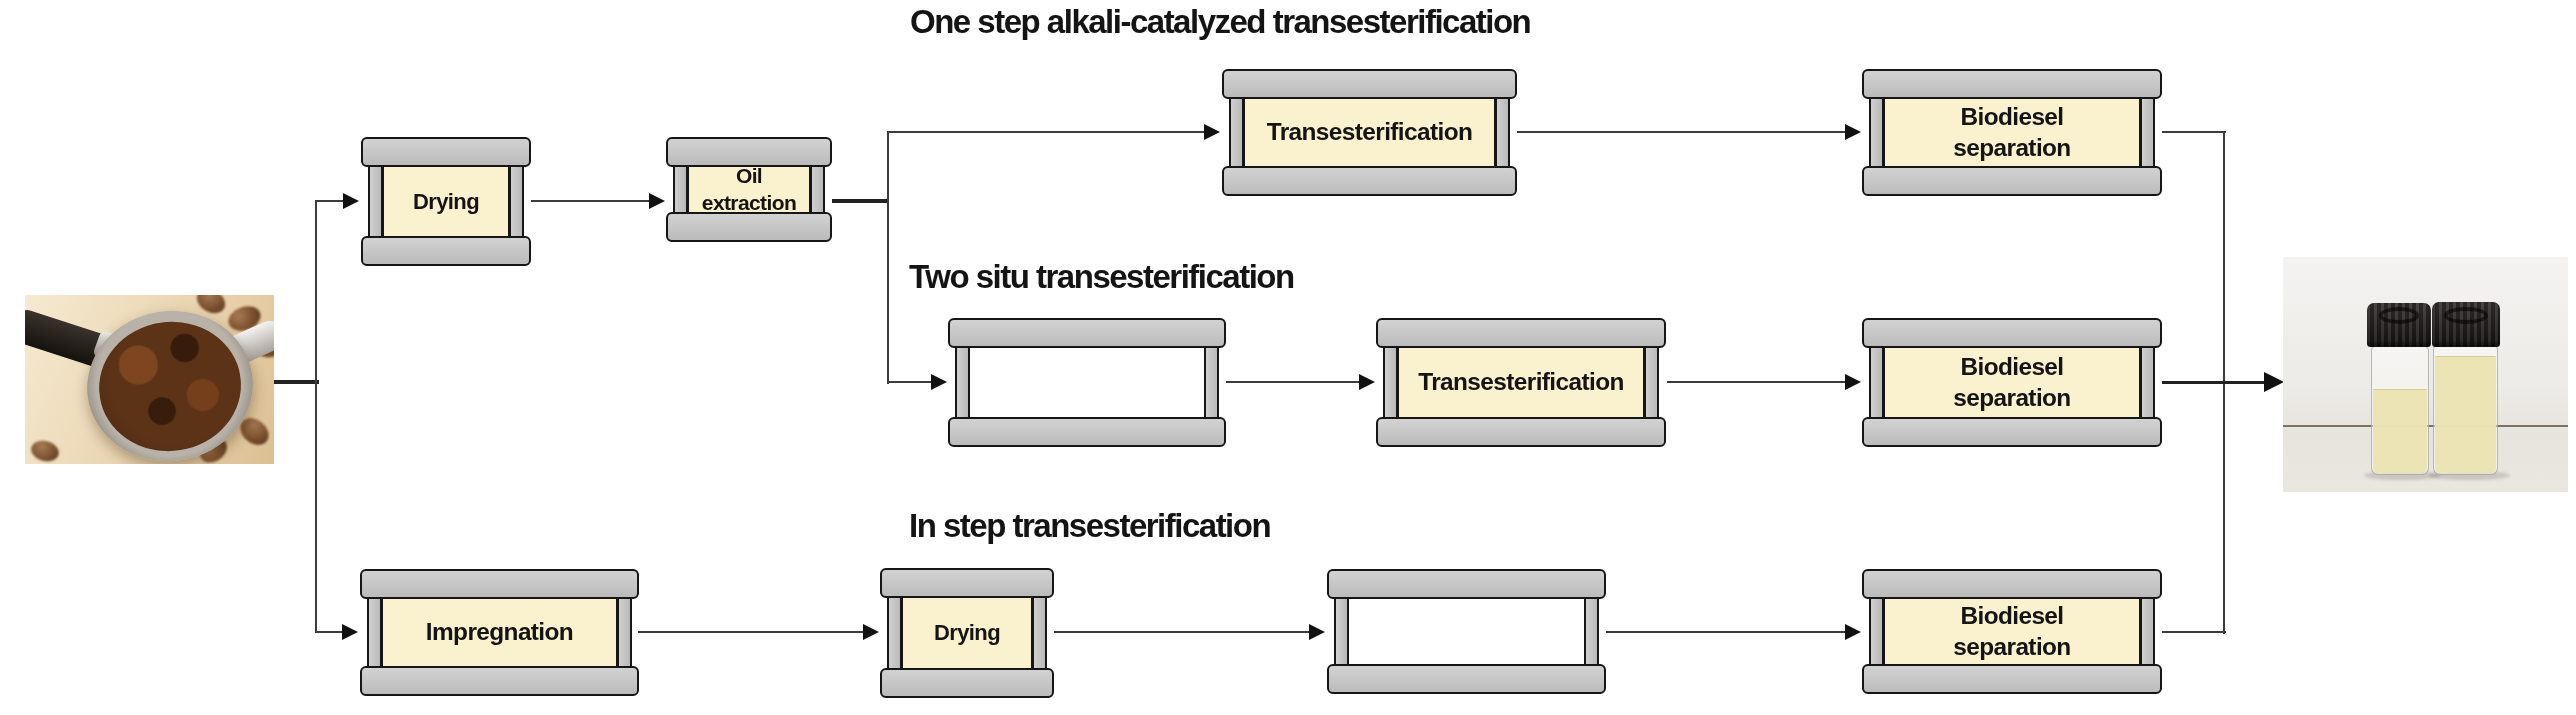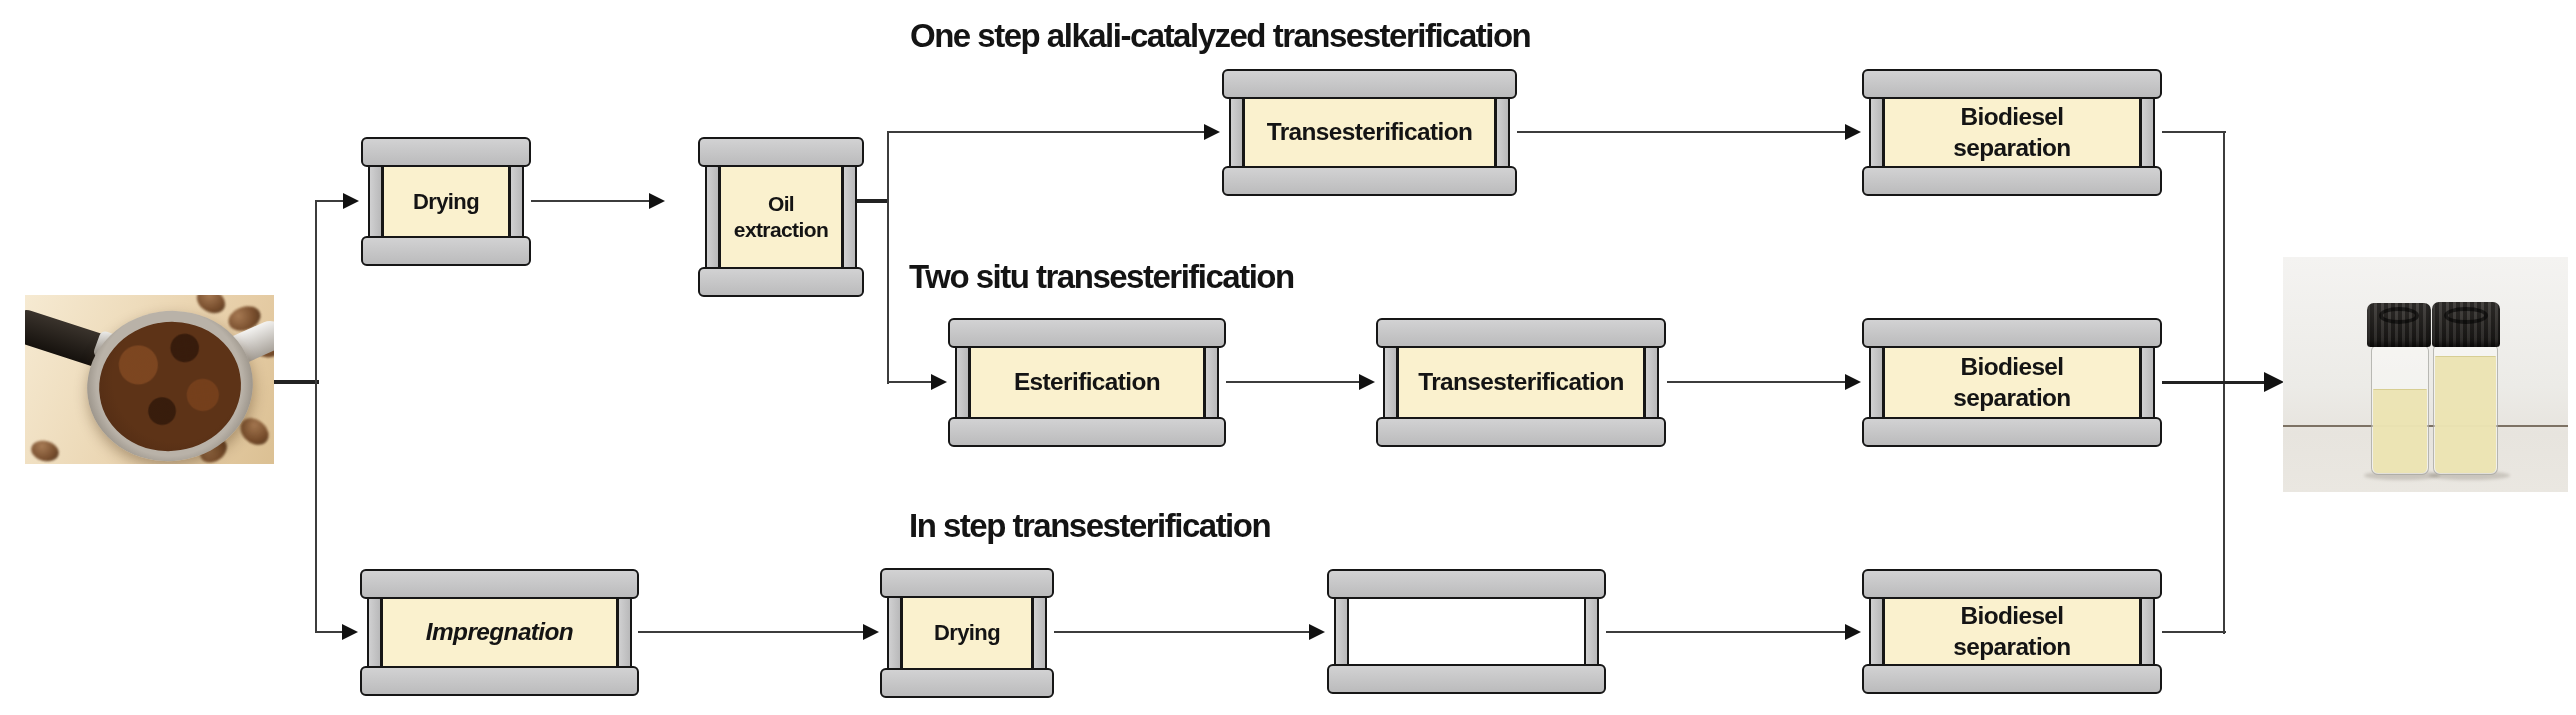--- a/index.html
+++ b/index.html
@@ -140,21 +140,21 @@
     border-radius:50%;border:4.6px solid rgba(0,0,0,.55);box-sizing:border-box;
   }
   .vial-shadow{
     position:absolute;height:9.3px;border-radius:50%;
     background:rgba(60,50,35,.18);filter:blur(1.7px);
   }
 </style>
 </head>
 <body>
 
-<div class="pathway-title" style="left:910px;top:18px;text-align:center;">One step alkali-catalyzed transesterification</div>
+<div class="pathway-title" style="left:910px;top:4px;text-align:center;">One step alkali-catalyzed transesterification</div>
 <div class="pathway-title" style="left:909px;top:259px;">Two situ transesterification</div>
 <div class="pathway-title" style="left:909px;top:508px;">In step transesterification</div>
 
 <div class="hline thick" style="left:274px;top:380px;width:45px;height:3.5px;"></div>
 <div class="vline" style="left:315px;top:200px;height:433px;"></div>
 <div class="hline" style="left:317px;top:200px;width:28px;"></div>
 <div class="arrow-head" style="left:343px;top:193px;"></div>
 <div class="hline" style="left:531px;top:200px;width:119px;"></div>
 <div class="arrow-head" style="left:649px;top:193px;"></div>
 <div class="hline thick" style="left:832px;top:199px;width:57px;height:3.5px;"></div>
@@ -186,21 +186,21 @@
 <div class="node" style="left:361px;top:137px;width:170px;height:129px;">
   <div class="rail rail-l"></div>
   <div class="rail rail-r"></div>
   <div class="panel">
       <span class="label sm">Drying</span>
     </div>
   <div class="cap cap-t"></div>
   <div class="cap cap-b"></div>
 </div>
 
-<div class="node" style="left:698px;top:137px;width:166px;height:160px;">
+<div class="node" style="left:666px;top:137px;width:166px;height:105px;">
   <div class="rail rail-l"></div>
   <div class="rail rail-r"></div>
   <div class="panel">
       <span class="label sm" style="font-size:21px;">Oil extraction</span>
     </div>
   <div class="cap cap-t"></div>
   <div class="cap cap-b"></div>
 </div>
 
 <div class="node" style="left:1222px;top:69px;width:295px;height:127px;">
@@ -219,23 +219,20 @@
   <div class="panel">
       <span class="label" style="max-width:174px;">Biodiesel separation</span>
     </div>
   <div class="cap cap-t"></div>
   <div class="cap cap-b"></div>
 </div>
 
 <div class="node" style="left:948px;top:318px;width:278px;height:129px;">
   <div class="rail rail-l"></div>
   <div class="rail rail-r"></div>
-  <div class="panel">
-      <span class="label">Esterification</span>
-    </div>
   <div class="cap cap-t"></div>
   <div class="cap cap-b"></div>
 </div>
 
 <div class="node" style="left:1376px;top:318px;width:290px;height:129px;">
   <div class="rail rail-l"></div>
   <div class="rail rail-r"></div>
   <div class="panel">
       <span class="label">Transesterification</span>
     </div>
@@ -246,21 +243,21 @@
 <div class="node" style="left:1862px;top:318px;width:300px;height:129px;">
   <div class="rail rail-l"></div>
   <div class="rail rail-r"></div>
   <div class="panel">
       <span class="label" style="max-width:174px;">Biodiesel separation</span>
     </div>
   <div class="cap cap-t"></div>
   <div class="cap cap-b"></div>
 </div>
 
-<div class="node" style="left:360px;top:569px;width:279px;height:127px;font-style:italic;">
+<div class="node" style="left:360px;top:569px;width:279px;height:127px;">
   <div class="rail rail-l"></div>
   <div class="rail rail-r"></div>
   <div class="panel">
       <span class="label">Impregnation</span>
     </div>
   <div class="cap cap-t"></div>
   <div class="cap cap-b"></div>
 </div>
 
 <div class="node" style="left:880px;top:568px;width:174px;height:130px;">

